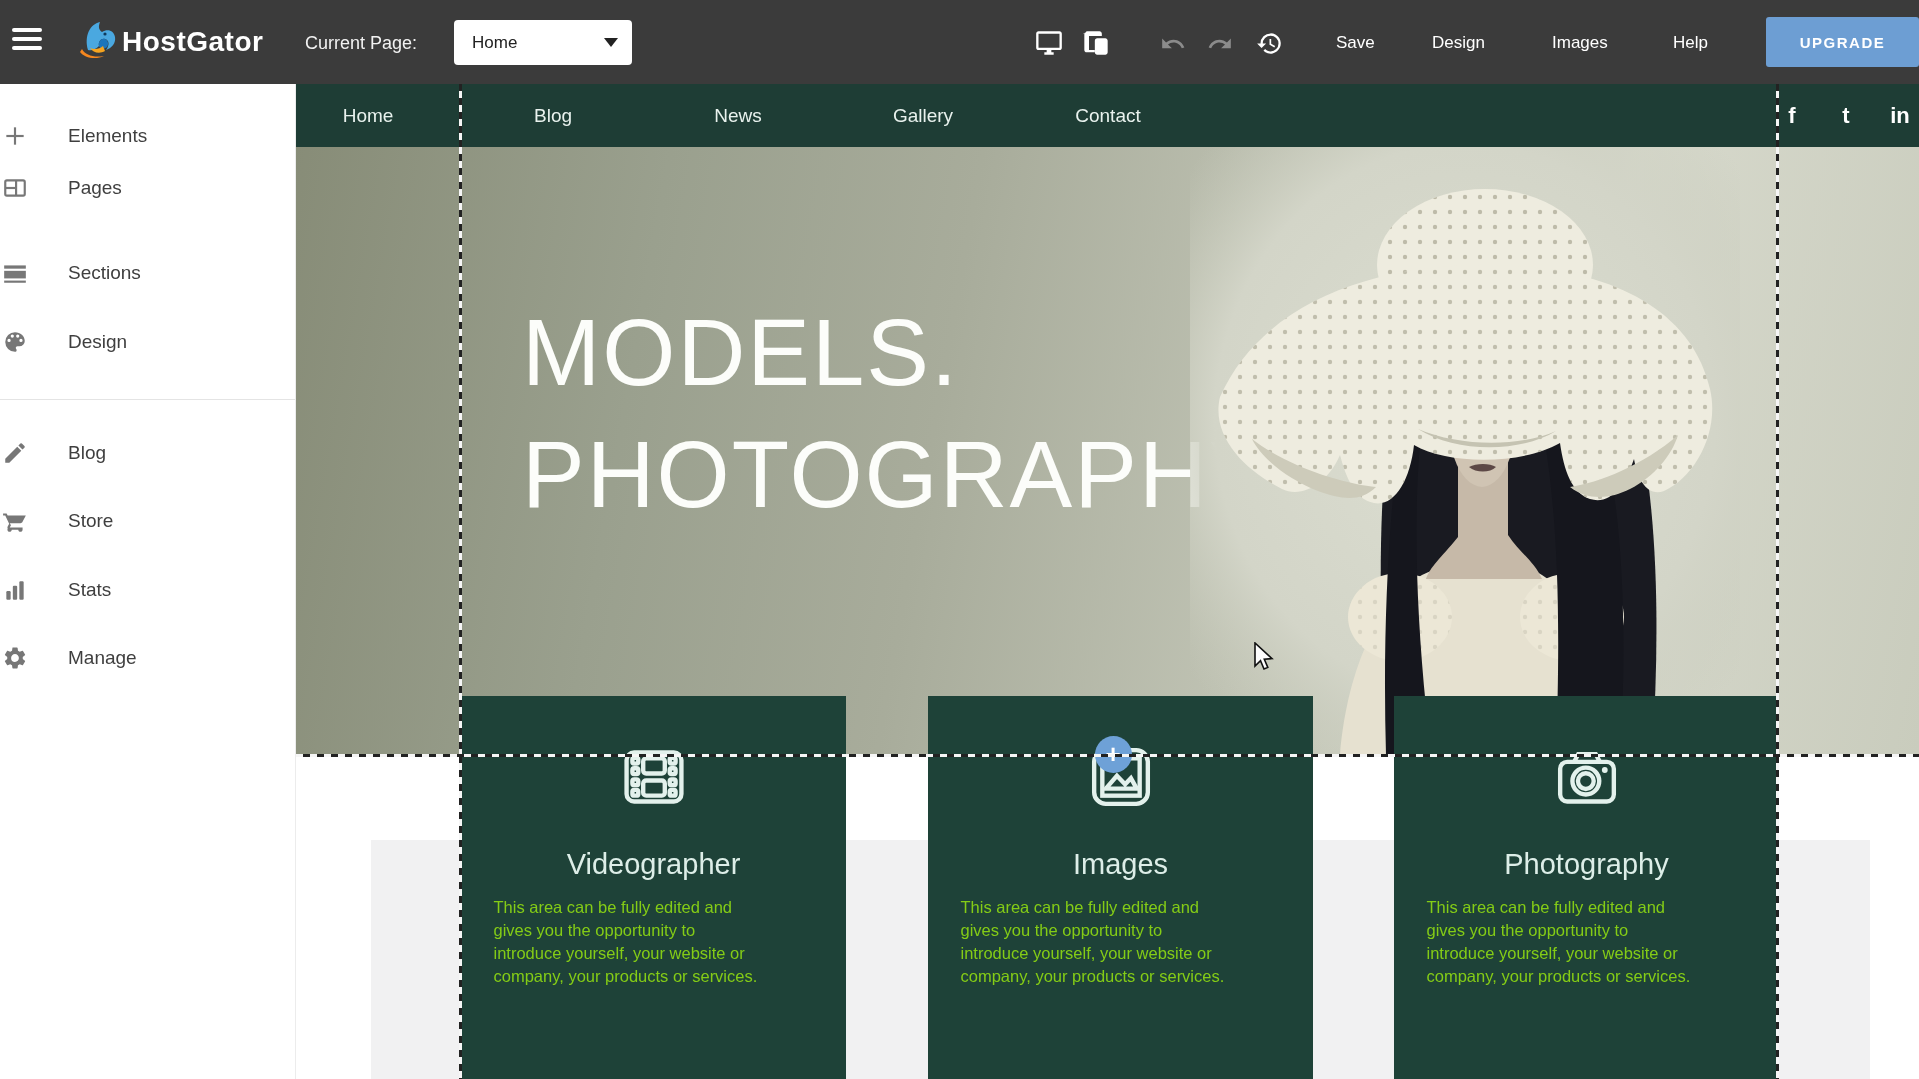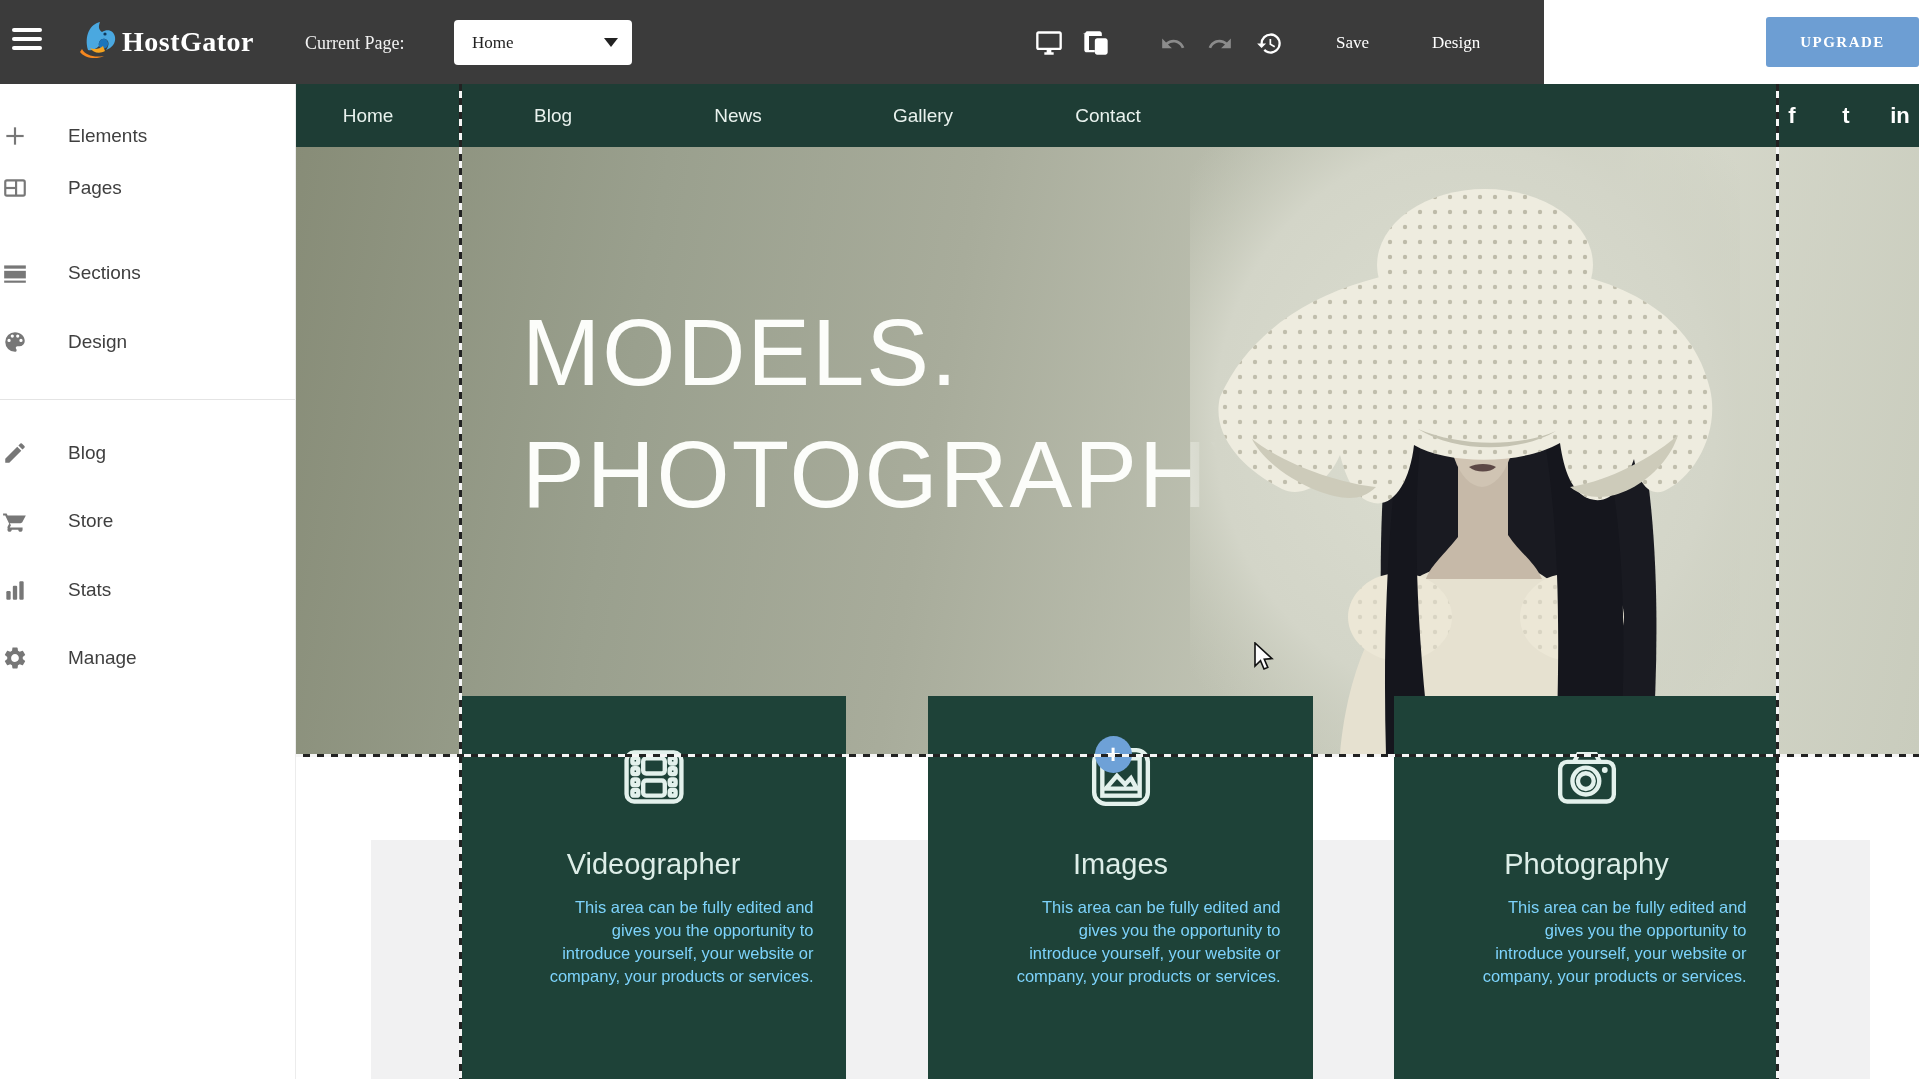--- a/index.html
+++ b/index.html
@@ -1,21 +1,21 @@
 <!DOCTYPE html>
 <html><head>
 <meta charset="utf-8">
 <style>
   * { margin:0; padding:0; box-sizing:border-box; }
   html,body { width:1919px; height:1079px; overflow:hidden; background:#fff;
     font-family:"Liberation Sans", sans-serif; }
 
   
-  .toolbar { position:absolute; left:0; top:0; width:1544px; height:84px;
-    background:#3b3b3b; z-index:40;font-family:Liberation Serif, serif; }
+  .toolbar { position:absolute; left:0; top:0; width:1919px; height:84px;
+    background:#3b3b3b; z-index:40; }
   .toolbar .abs { position:absolute; }
   .hamburger { left:12px; top:28px; width:30px; height:26px; cursor:pointer; }
   .hamburger i { display:block; height:4px; background:#fff; border-radius:2px; margin-bottom:5px; }
   .brand-logo { left:74px; top:18px; }
   .brand-text { left:122px; top:26px; color:#fff; font-size:28px; font-weight:bold; letter-spacing:.5px; }
   .cp-label { left:305px; top:33px; color:#f2f2f2; font-size:18px; }
   .page-dropdown { left:454px; top:20px; width:178px; height:45px; background:#fff;
     border-radius:4px; display:flex; align-items:center; padding:0 14px 0 18px;
     font-size:17px; color:#222; cursor:pointer; }
   .page-dropdown .caret { margin-left:auto; width:0; height:0;
@@ -59,21 +59,21 @@
   .card { position:absolute; top:612px; width:385px; height:401px; background:#1e4238; }
   .card-icon { position:absolute; left:50%; top:46px; transform:translateX(-50%); width:70px; height:70px; }
   .card-icon svg { width:70px; height:70px; }
   .badge-plus { position:absolute; left:50%; top:40px; transform:translateX(-26px); width:37px; height:37px;
     background:#6ea1d7; border-radius:50%; display:flex; align-items:center; justify-content:center;
     z-index:5; cursor:pointer; }
   .badge-plus span { color:#fff; font-size:26px; font-weight:bold; line-height:26px; margin-top:-2px; }
   .card-title { position:absolute; left:0; top:152px; width:100%; text-align:center;
     color:#ddeee8; font-size:29px; }
   .card-desc { position:absolute; left:50%; top:200px; transform:translateX(-50%); width:320px;
-    text-align:right; color:#7dd3fc; font-size:16.5px; line-height:23px; }
+    text-align:left; color:#84cc16; font-size:16.5px; line-height:23px; }
 
   
   .dash-v { position:absolute; top:0; width:3px; height:995px; z-index:20;
     background:repeating-linear-gradient(180deg,#222 0 7px,#f6f6f6 7px 14px); }
   .dash-h { position:absolute; left:0; top:670px; width:1630px; height:3px; z-index:20;
     background:repeating-linear-gradient(90deg,#222 0 7px,#f6f6f6 7px 14px); }
 
   .cursor { position:absolute; left:964px; top:558px; z-index:50; }
 </style>
 </head>

